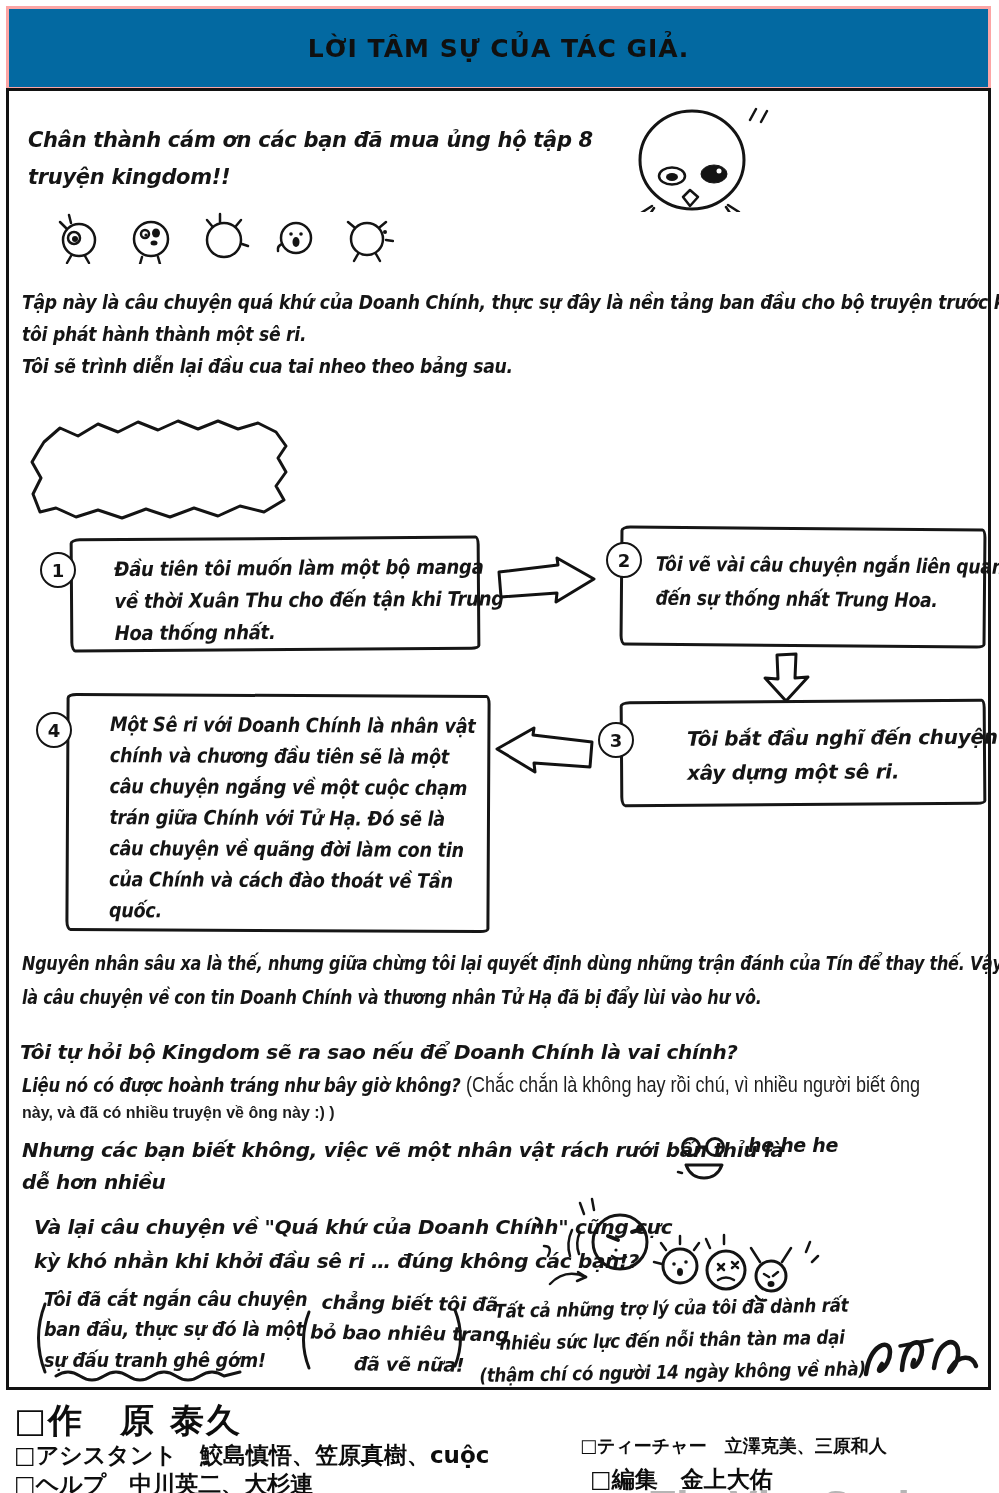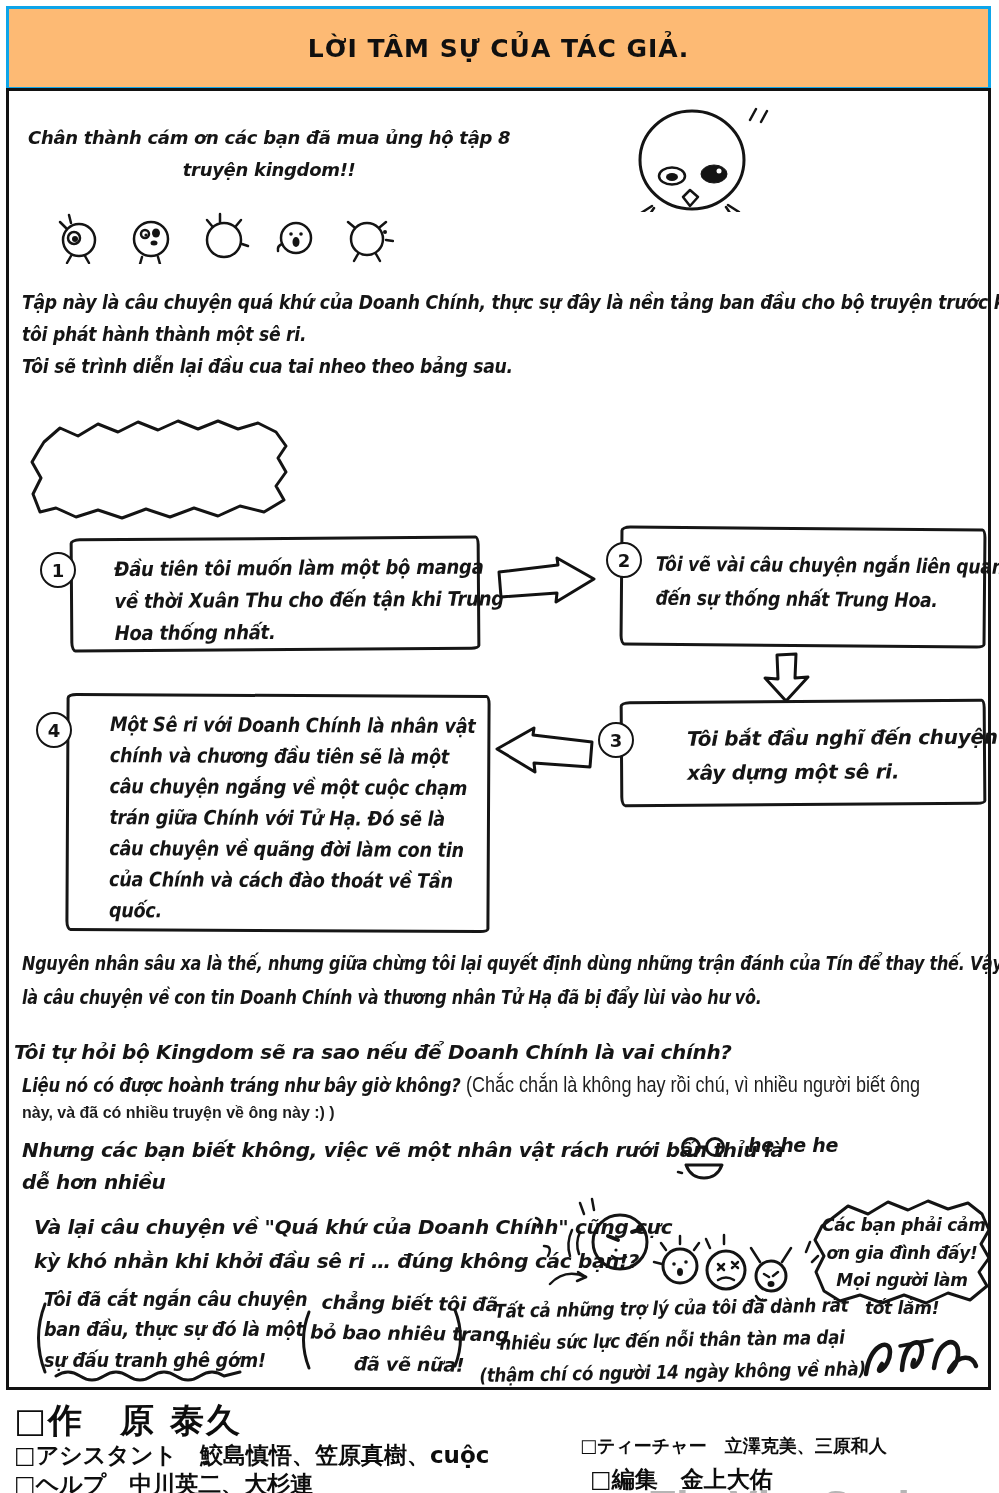--- a/index.html
+++ b/index.html
@@ -3,21 +3,21 @@
 <meta charset="utf-8">
 <style>
   html,body{margin:0;padding:0;background:#ffffff;}
   #page{position:relative;width:999px;height:1493px;background:#fff;overflow:hidden;
         font-family:"Liberation Sans",sans-serif;color:#141414;}
   .abs{position:absolute;}
   .pre{white-space:pre;}
   .hand{font-family:"DejaVu Sans",sans-serif;font-style:italic;font-weight:bold;
         color:#151515;letter-spacing:-0.3px;}
   .plain{font-family:"Liberation Sans",sans-serif;font-style:normal;font-weight:normal;color:#1d1d1d;}
-  .band{border:3px solid #0ea5e9;background:#fdba74;}
+  .band{border:3px solid #fca5a5;background:#0369a1;}
   .title-band{left:6px;top:6px;width:979px;height:78px;display:flex;align-items:center;justify-content:center;}
   .page-title{font-family:"DejaVu Sans",sans-serif;font-weight:bold;font-size:25px;letter-spacing:1px;color:#101010;}
   .main-frame{left:6px;top:88px;width:979px;height:1296px;border:3px solid #121212;background:#fff;}
   .fbox{border:3px solid #161616;background:#fff;border-radius:10px 4px 9px 5px / 5px 9px 4px 10px;box-sizing:border-box;}
   .circle-num{width:32px;height:32px;border:2.5px solid #141414;border-radius:50%;background:#fff;
               display:flex;align-items:center;justify-content:center;
               font-family:"DejaVu Sans",sans-serif;font-weight:bold;font-size:18px;z-index:3;}
   .sx80{transform:scaleX(.80);transform-origin:left top;}
   .sx82{transform:scaleX(.82);transform-origin:left top;}
   .sx86{transform:scaleX(.86);transform-origin:left top;}
@@ -36,21 +36,21 @@
 <body>
 
 <div id="page">
 
   <div class="abs band title-band">
     <div class="page-title">LỜI TÂM SỰ CỦA TÁC GIẢ.</div>
   </div>
 
   <div class="abs main-frame"></div>
 
-  <div class="abs hand pre" style="left:28px;top:122px;font-size:18px;line-height:1.75;text-align:center;">Chân thành cám ơn các bạn đã mua ủng hộ tập 8
+  <div class="abs hand pre" style="left:28px;top:122px;font-size:21px;line-height:1.75;">Chân thành cám ơn các bạn đã mua ủng hộ tập 8
 truyện kingdom!!</div>
 
   <div class="abs" style="left:622px;top:100px;">
     <svg width="150" height="112" viewBox="0 0 150 112">
       <ellipse cx="70" cy="60" rx="52" ry="49" class="stroke" style="stroke-width:3"></ellipse>
       <ellipse cx="50" cy="76" rx="13" ry="8.5" class="stroke"></ellipse>
       <ellipse cx="50" cy="77" rx="6" ry="4" fill="#141414"></ellipse>
       <ellipse cx="92" cy="74" rx="13" ry="9" fill="#141414" stroke="#141414"></ellipse>
       <circle cx="97" cy="71" r="2.5" fill="#fff"></circle>
       <polygon points="68,90 76,97 68,106 61,97" class="stroke" fill="#fff"></polygon>
@@ -157,21 +157,21 @@
 của Chính và cách đào thoát về Tần
 quốc.</div>
   </div>
   <div class="abs circle-num" style="left:36px;top:712px;">
     <span>4</span>
   </div>
 
   <div class="abs hand pre sx80" style="left:22px;top:946px;font-size:20px;line-height:1.7;">Nguyên nhân sâu xa là thế, nhưng giữa chừng tôi lại quyết định dùng những trận đánh của Tín để thay thế. Vậy
 là câu chuyện về con tin Doanh Chính và thương nhân Tử Hạ đã bị đẩy lùi vào hư vô.</div>
 
-  <div class="abs hand pre" style="left:14px;top:1040px;font-size:20px;">Tôi tự hỏi bộ Kingdom sẽ ra sao nếu để Doanh Chính là vai chính?</div>
+  <div class="abs hand pre" style="left:20px;top:1040px;font-size:20px;">Tôi tự hỏi bộ Kingdom sẽ ra sao nếu để Doanh Chính là vai chính?</div>
   <div class="abs pre sx82" style="left:22px;top:1072px;white-space:nowrap;">
     <span class="hand" style="font-size:20px;">Liệu nó có được hoành tráng như bây giờ không? </span><span class="plain" style="font-size:22px;">(Chắc chắn là không hay rồi chú, vì nhiều người biết ông</span>
   </div>
   <div class="abs plain pre" style="left:22px;top:1104px;font-size:16px;font-weight:bold;">này, và đã có nhiều truyện về ông này :) )</div>
   <div class="abs hand pre" style="left:22px;top:1138px;font-size:20px;">Nhưng các bạn biết không, việc vẽ một nhân vật rách rưới bẩn thỉu là</div>
   <div class="abs hand pre" style="left:22px;top:1170px;font-size:20px;">dễ hơn nhiều</div>
 
   <div class="abs" style="left:676px;top:1136px;">
     <svg width="62" height="44" viewBox="0 0 62 44">
       <circle cx="15" cy="11" r="8.5" class="stroke" style="stroke-width:3"></circle>
@@ -238,29 +238,20 @@
       <path d="M240,70 l-9,-14 M262,70 l9,-14 M244,82 l5,3 M258,80 l-5,4" class="stroke"></path>
       <ellipse cx="251" cy="92" rx="3.5" ry="3" fill="#141414"></ellipse>
       <path d="M236,104 q4,6 10,4 M286,60 l4,-10 M292,70 l6,-6" class="stroke"></path>
     </svg>
   </div>
 
   <div class="abs hand pre center sx88" style="left:478px;top:1296px;font-size:19px;line-height:1.68;transform:rotate(-1deg) scaleX(.88);transform-origin:left top;">Tất cả những trợ lý của tôi đã dành rất
 nhiều sức lực đến nỗi thân tàn ma dại
 (thậm chí có người 14 ngày không về nhà)</div>
 
-  <div class="abs" style="left:810px;top:1194px;">
-    <svg width="184" height="142" viewBox="0 0 184 142">
-      <polygon class="cloud" points="20,26 38,12 58,20 78,8 98,16 118,7 138,15 158,9 172,20 179,36 171,50 179,64 169,78 177,92 160,106 138,99 116,109 94,101 72,109 50,101 30,107 14,97 6,78 14,62 5,46 12,32"></polygon>
-    </svg>
-    <div class="abs hand pre center" style="left:12px;top:18px;width:160px;font-size:17px;line-height:1.62;">Các bạn phải cảm
-ơn gia đình đấy!
-Mọi người làm
-tốt lắm!</div>
-  </div>
 
   <div class="abs" style="left:856px;top:1326px;">
     <svg width="130" height="62" viewBox="0 0 130 62">
       <path d="M10,48 C14,18 34,12 34,26 C34,42 16,52 26,38" class="stroke" style="stroke-width:4.5"></path>
       <path d="M46,44 C48,14 66,10 66,24 C66,38 52,48 58,34" class="stroke" style="stroke-width:4.5"></path>
       <path d="M78,42 C82,14 100,10 102,24 C104,40 86,54 96,40 C103,30 116,28 120,40" class="stroke" style="stroke-width:4.5"></path>
       <path d="M44,20 l32,-6" class="stroke" style="stroke-width:3.5"></path>
     </svg>
   </div>
 

